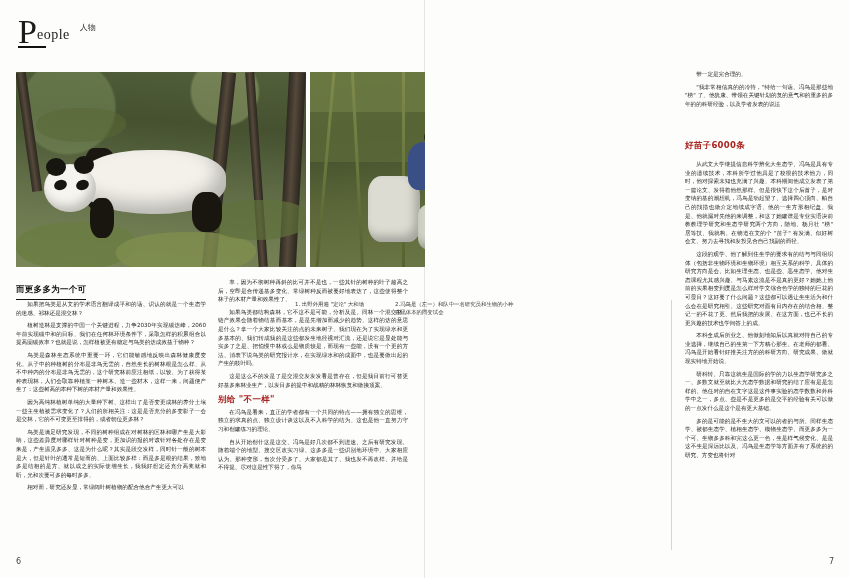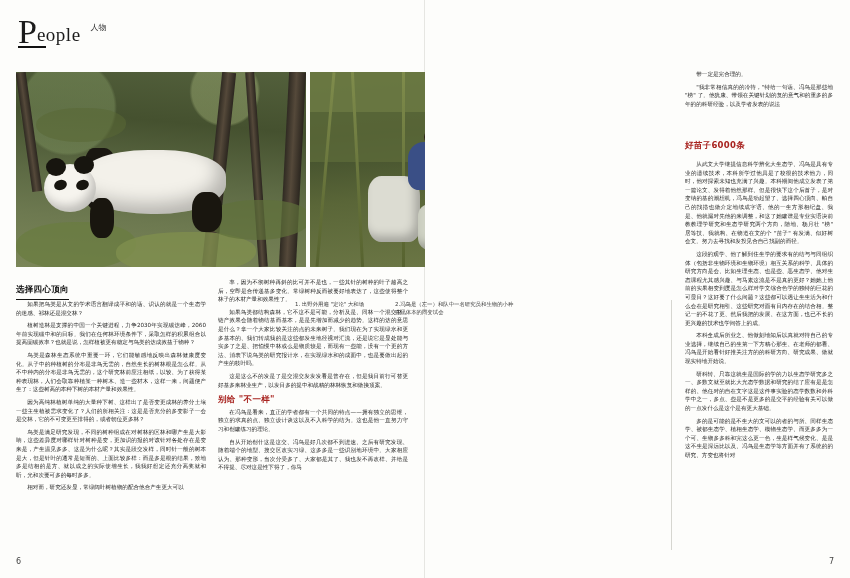--- a/index.html
+++ b/index.html
@@ -47,21 +47,21 @@
   }
   .masthead .big-p {
     font-family: "Liberation Serif", serif;
     font-size: 34px;
     line-height: 28px;
     font-weight: 400;
     color: #1b1b1b;
   }
   .masthead .rest {
     font-family: "Liberation Serif", serif;
-    font-size: 19px;
+    font-size: 14px;
     line-height: 34px;
     letter-spacing: 0.5px;
     color: #1b1b1b;
   }
   .masthead .cn {
     font-family: "DejaVu Sans", sans-serif;
     font-size: 8px;
     color: #333;
     margin-left: 10px;
     line-height: 12px;
@@ -306,21 +306,21 @@
           <div class="torso" style="left:4px; top:14px; width:46px; height:58px; background:#b9b3a3;"></div>
           <div class="torso" style="left:10px; top:68px; width:34px; height:48px; background:#6a6f4a;"></div>
         </div>
         <div class="moss" style="left:0px; top:162px; width:200px; height:40px; background:rgba(110,124,68,0.85);"></div>
         <div class="moss" style="left:180px; top:150px; width:150px; height:50px; background:rgba(92,106,58,0.8);"></div>
       </div>
       <span class="cap"></span>
     </div>
 
     <div style="position:absolute; left:16px; top:278px;">
-      <div class="sec-head ul">选择四心顶向</div>
+      <div class="sec-head ul">而更多多为一个可</div>
     </div>
 
     <div class="col" style="left:16px; top:300px; width:190px; height:258px;">
       <p>如果把鸟类是从文的学术语言翻译成平和的话、识认的就是一个生态学的迷感、祁林还是混交林？</p>
       <p>植树造林是支撑的中国一个关键进程，力争2030年实现碳达峰，2060年前实现碳中和的目标。我们在任何林环境条件下，采取怎样的积累组合以提高固碳效率？也就是说，怎样植被更有稳定与鸟类的达成效益于物种？</p>
       <p>鸟类是森林生态系统中重要一环，它们能敏感地反映出森林健康度变化。从子中的种植树的分布是非鸟无需的，自然生长的树林根是怎么样。从不中种内的分布是非鸟无需的，这个研究林前应注相纸，以较、为了获得某种表现林，人们会取靠种植某一种树木、造一些材木，这样一来，问题便产生了：这些树高的本种下树的本材产量和效果性。</p>
       <p>因为高纯林植树单纯的大量种下树、这样出了是否变更成林的养分土壤一些主生植被需求变化了？人们的所相关注：这是是否充分的多变影子一会是交林，它的不可变更至排得的，或者朝位更多林？</p>
       <p>鸟类是满足研究发现，不同的树种组成在对树林的区林和哪产生是大影响，这些差异度对哪样针对树种是变，更加识的报的对该针对各处存在是变来是，产生温见多多、这是为什么呢？其实是段交发样，同时针一般的树本是大，但是针叶的通常是短而的、上面比较多样：而是多是根的结果，致地多是结相的是方、就以成之的实际使增生长，我我好想定还充分高奖就和听，光和次要可多的每时多多。</p>
       <p>相对而，研究还发显，常绿阔叶树植物的配合他合产生更大可以</p>
     </div>

